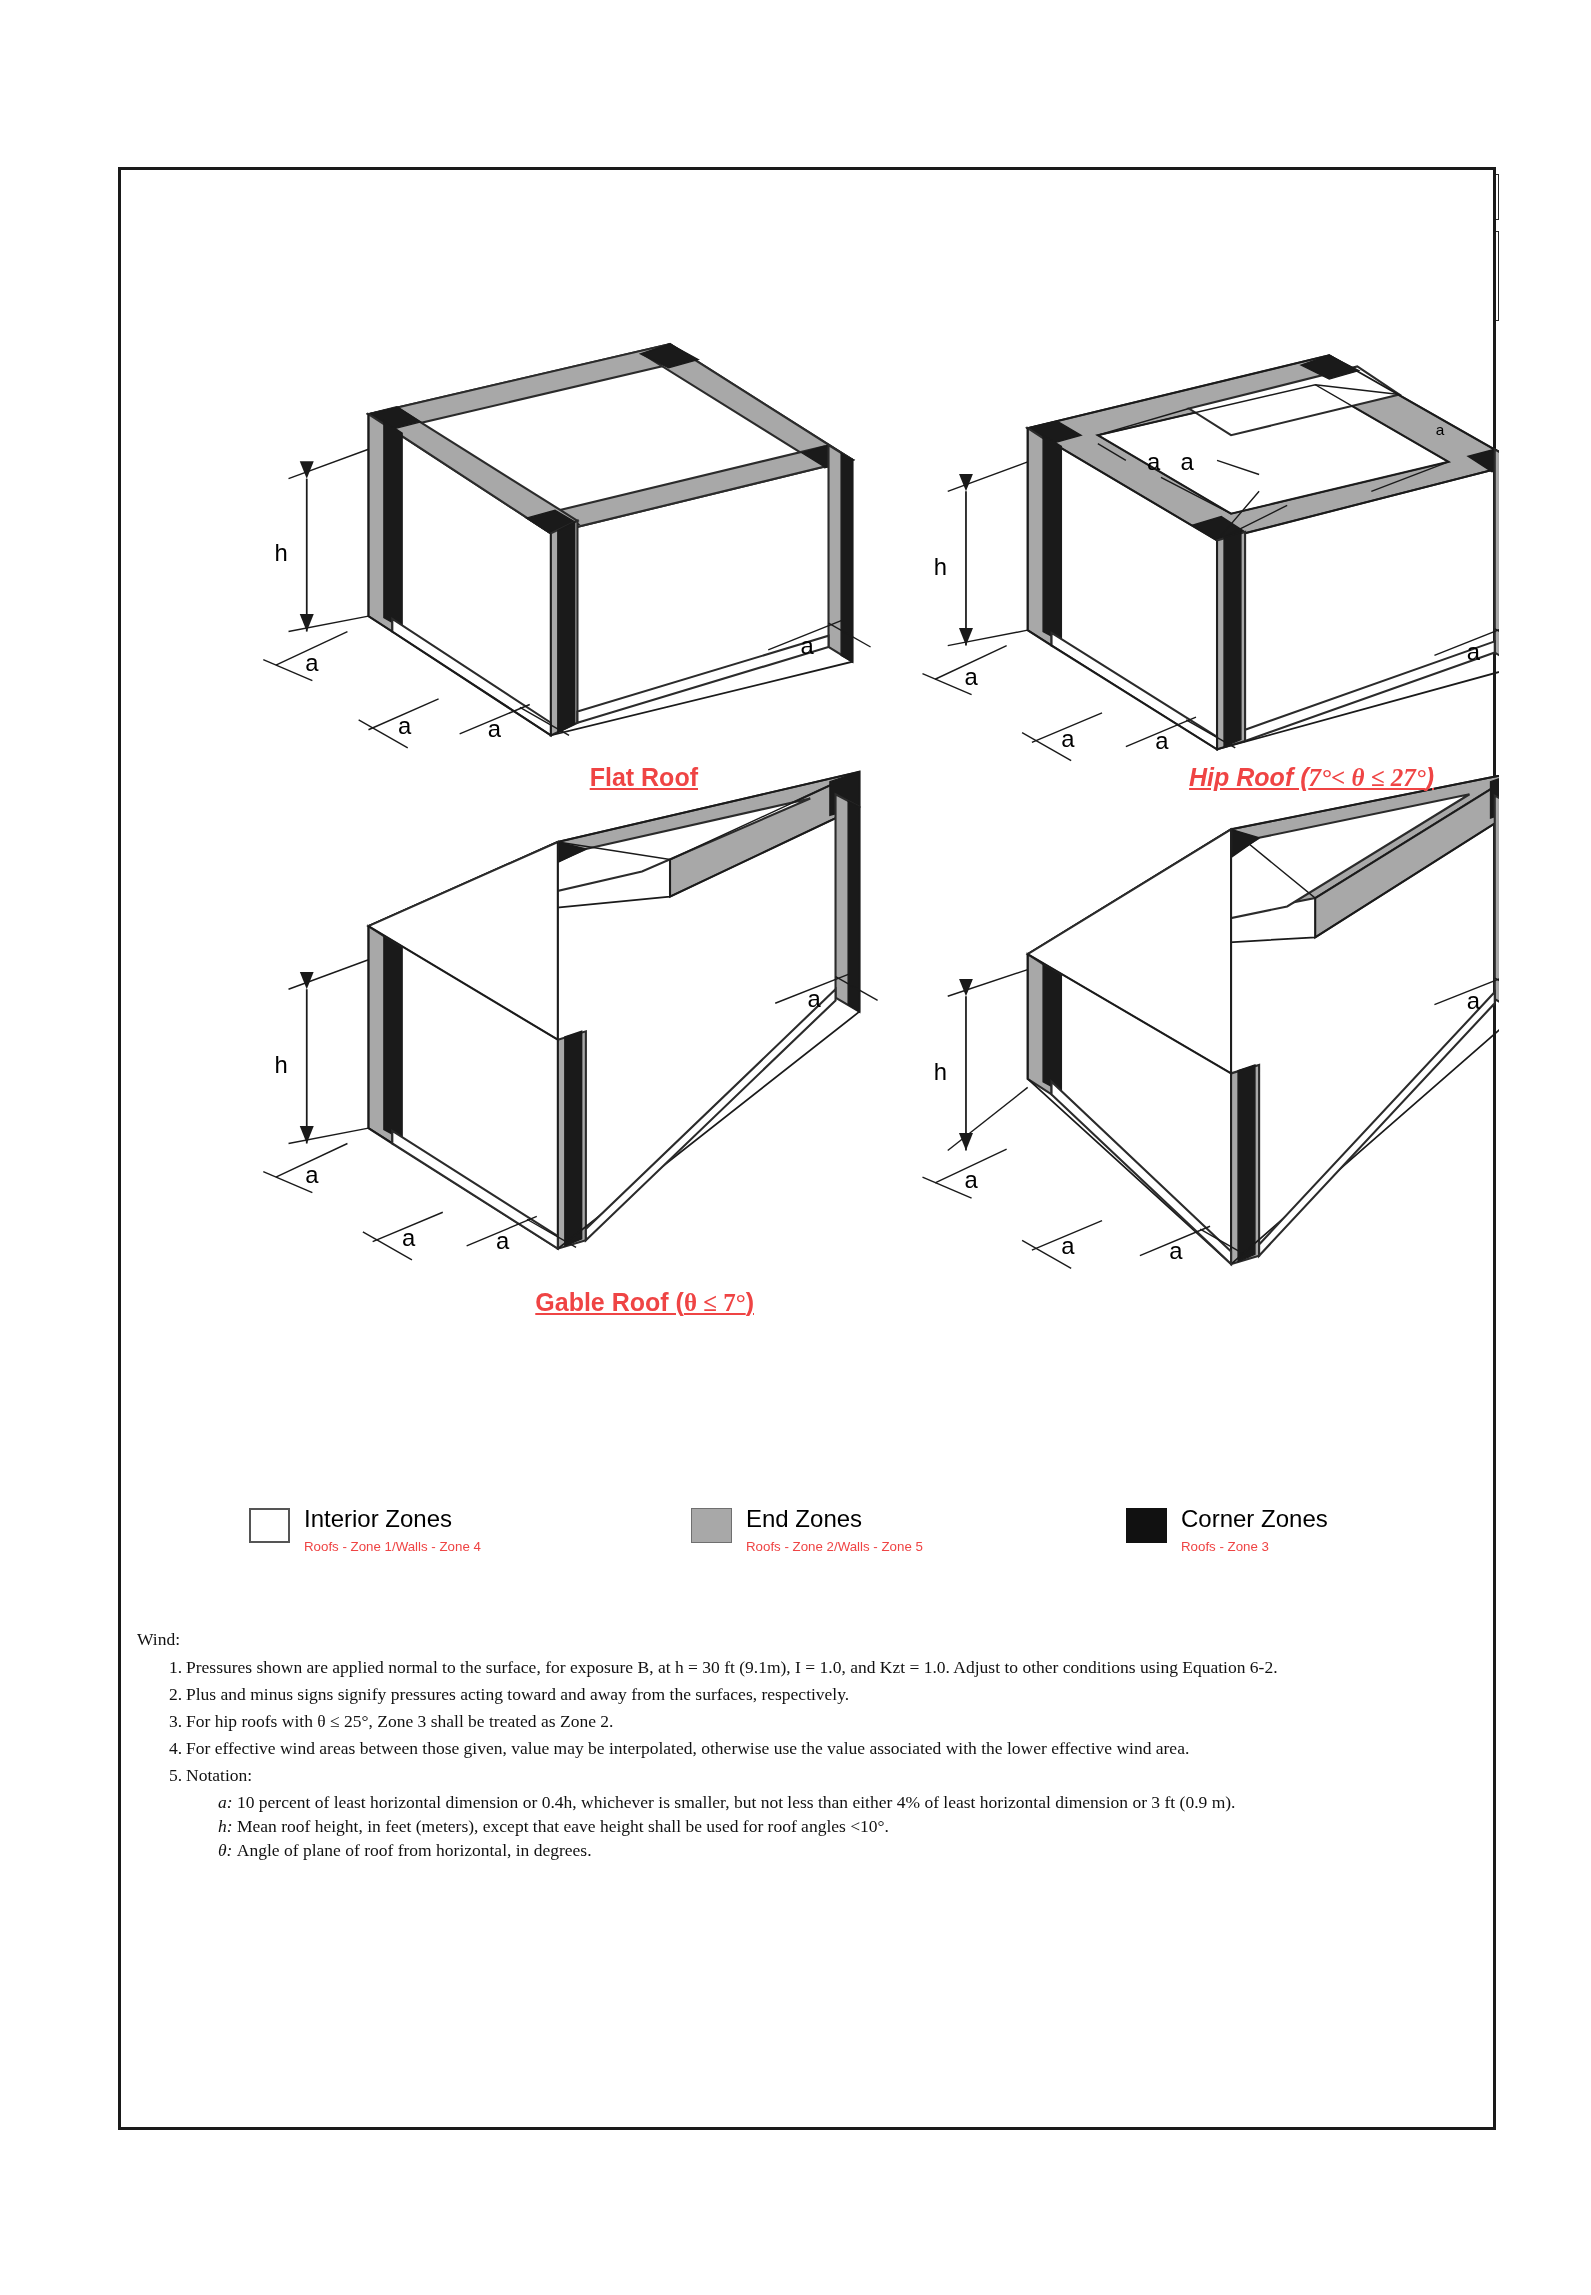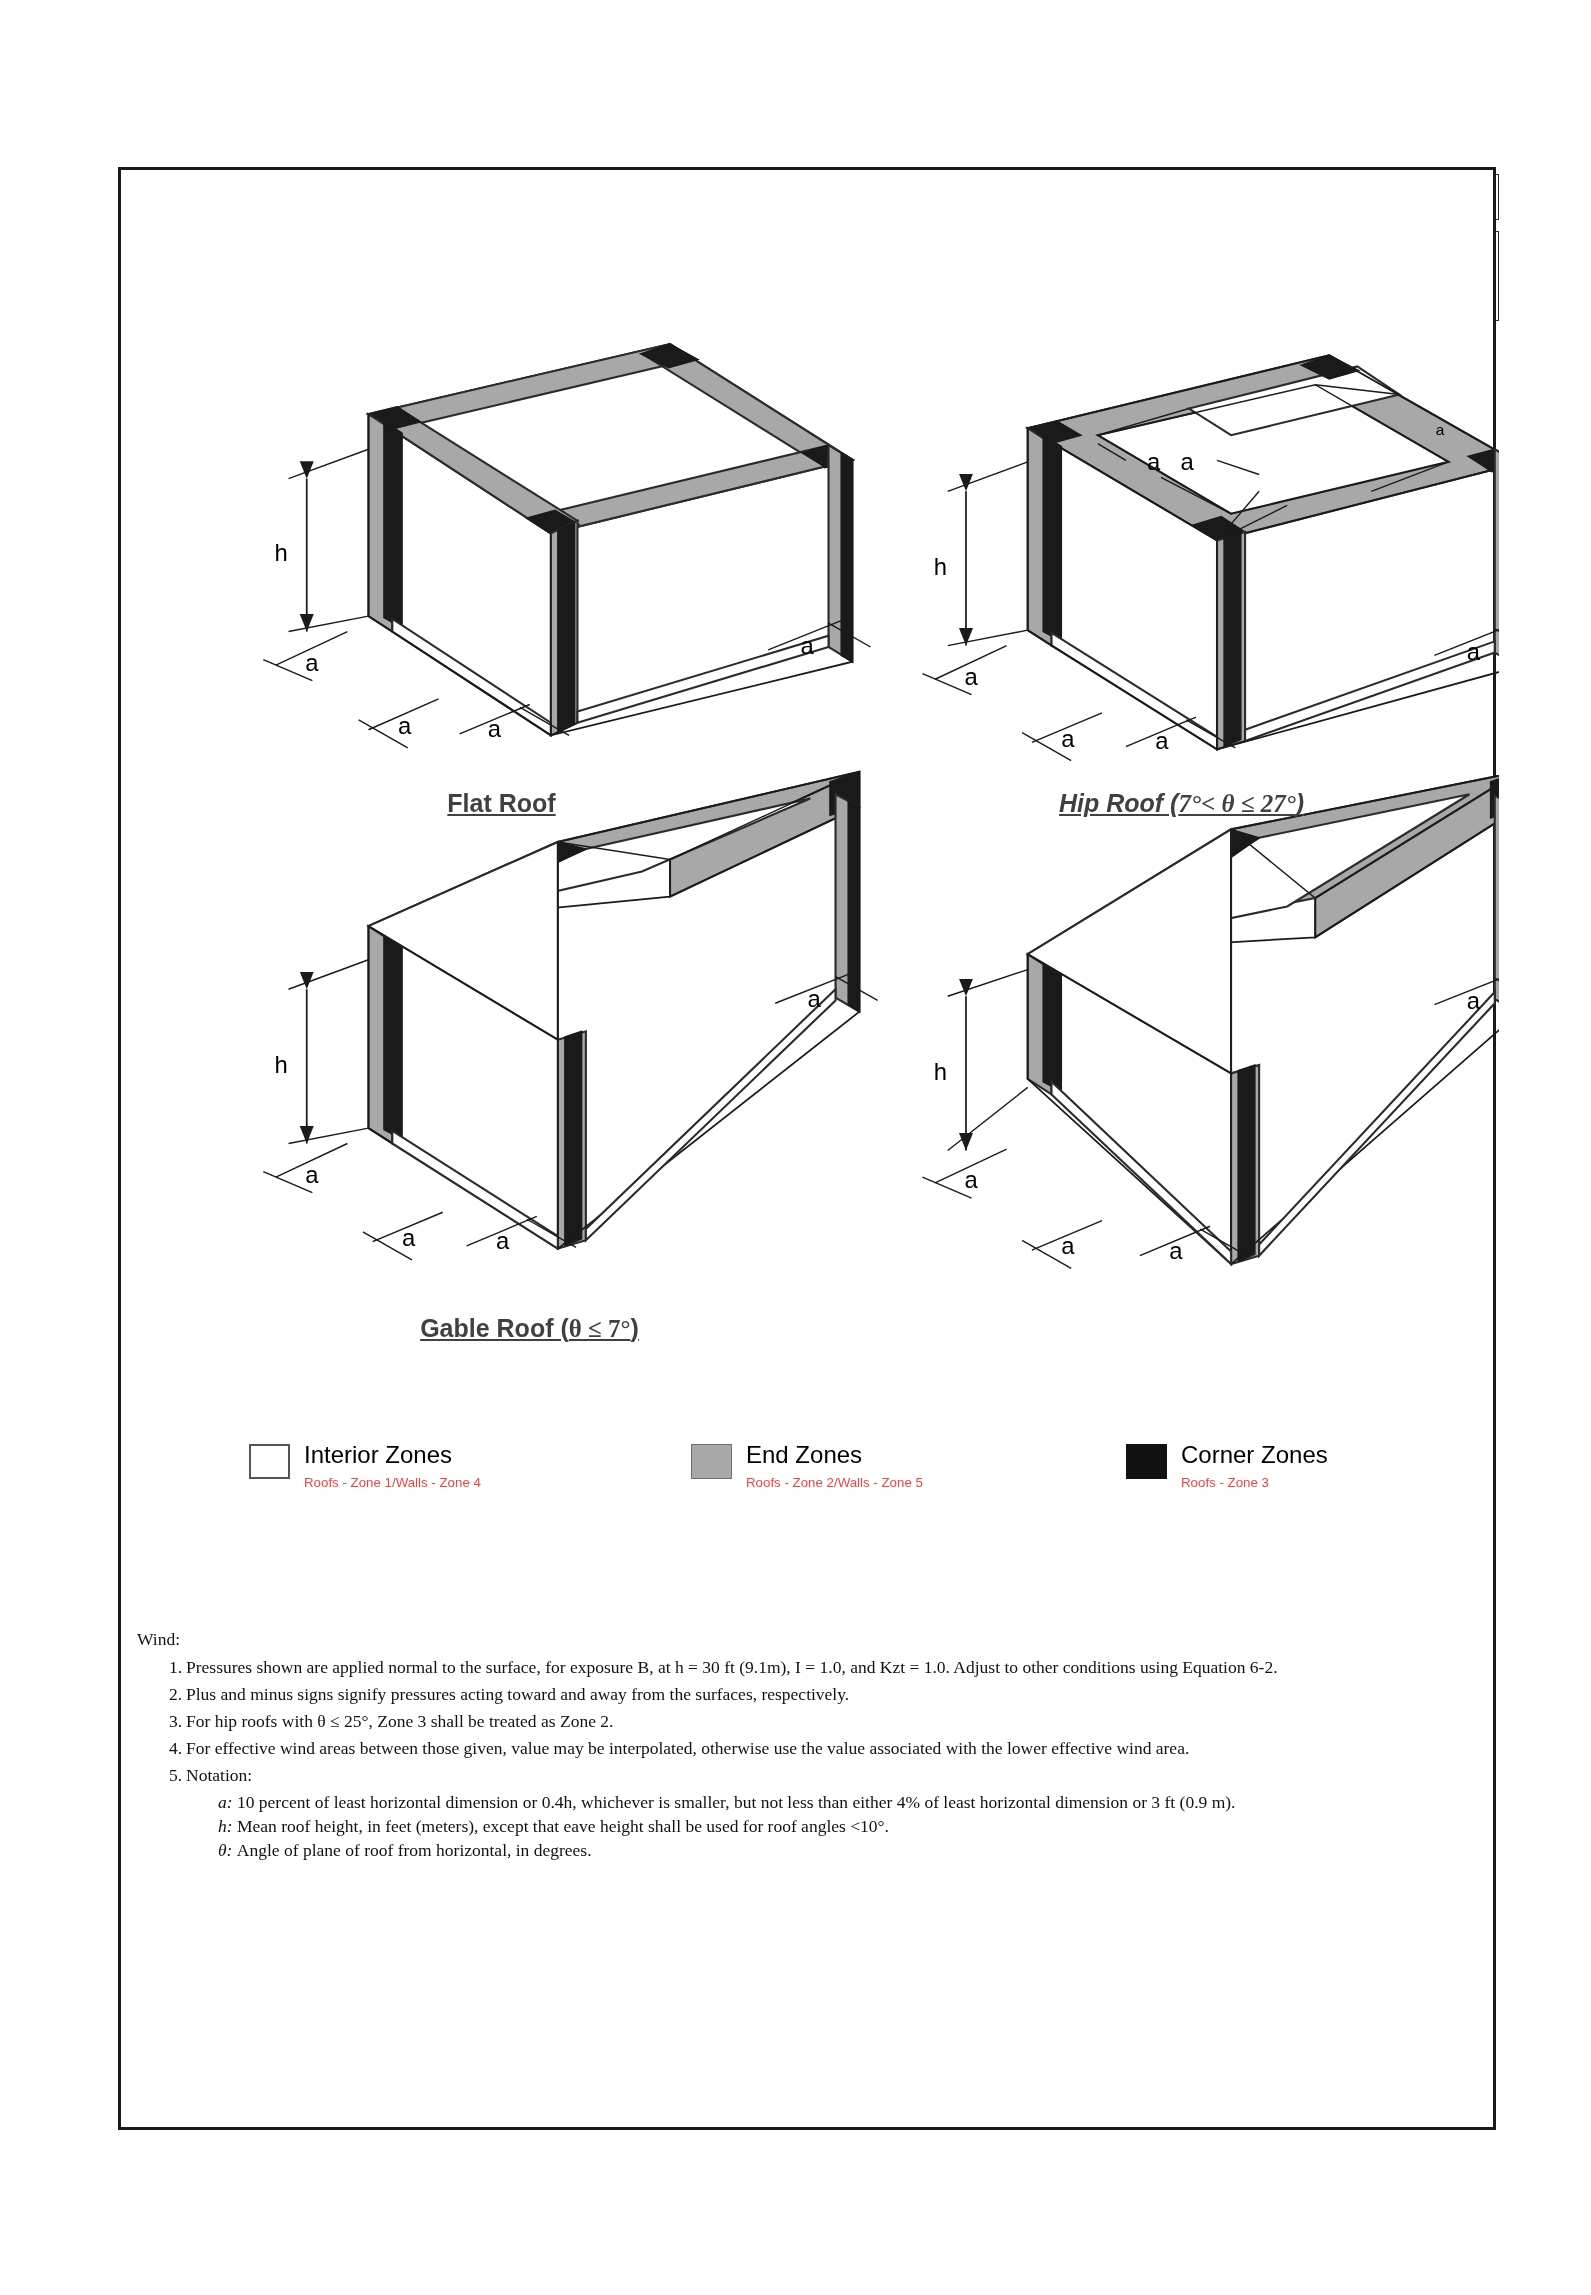--- a/index.html
+++ b/index.html
@@ -92,32 +92,31 @@
 
   
   .canvas{
     position:absolute;
     left:137px;top:330px;
     width:1362px;height:1080px;
   }
 
   .caption{
     position:absolute;
-    text-align:center;
+    text-align:right;
     font-family:"Liberation Sans", sans-serif;
     font-size:25px;font-weight:bold;
     text-decoration:underline;
-    color:#404040;
-    margin-top:26px;
+    color:#ef4444;
   }
   .caption .sm{font-family:"Liberation Serif",serif;font-weight:bold;}
 
   
   .legend{
-    position:absolute;left:137px;top:1444px;
+    position:absolute;left:137px;top:1508px;
     width:1362px;height:77px;
   }
   .lg-item{position:absolute;}
   .sw{
     position:absolute;left:0;top:0;
     width:41px;height:35px;
     box-sizing:border-box;
   }
   .sw.interior{background:#ffffff;border:2.8px solid #555;}
   .sw.end{background:#a8a8a8;border:0.7px solid #6f6f6f;}

